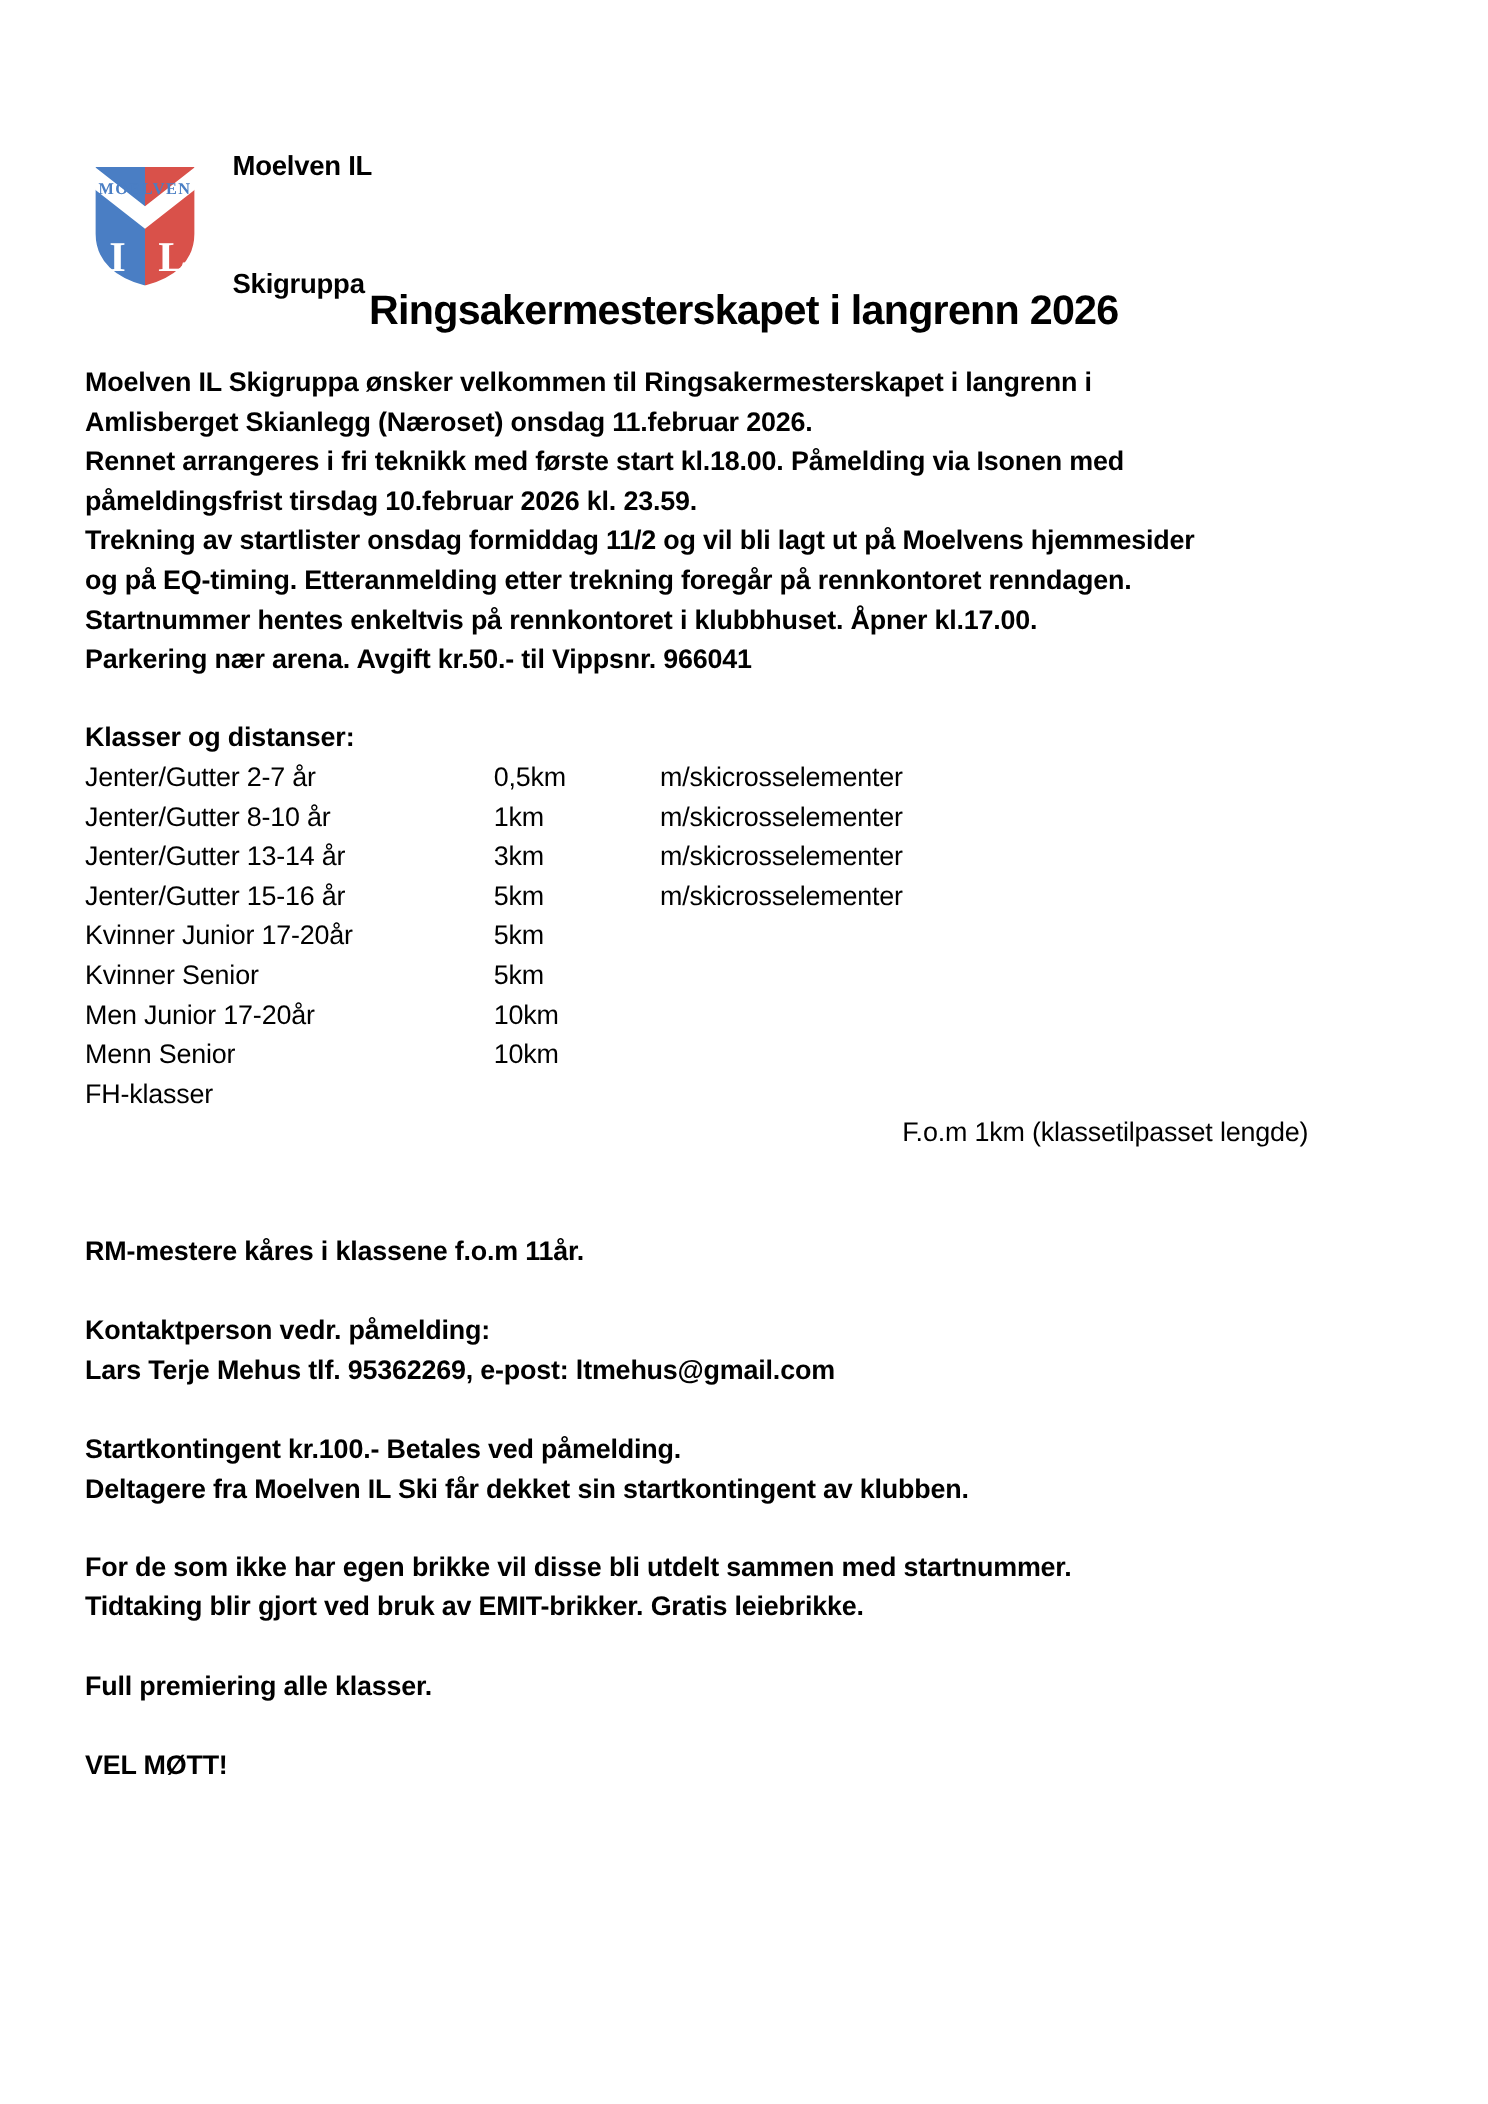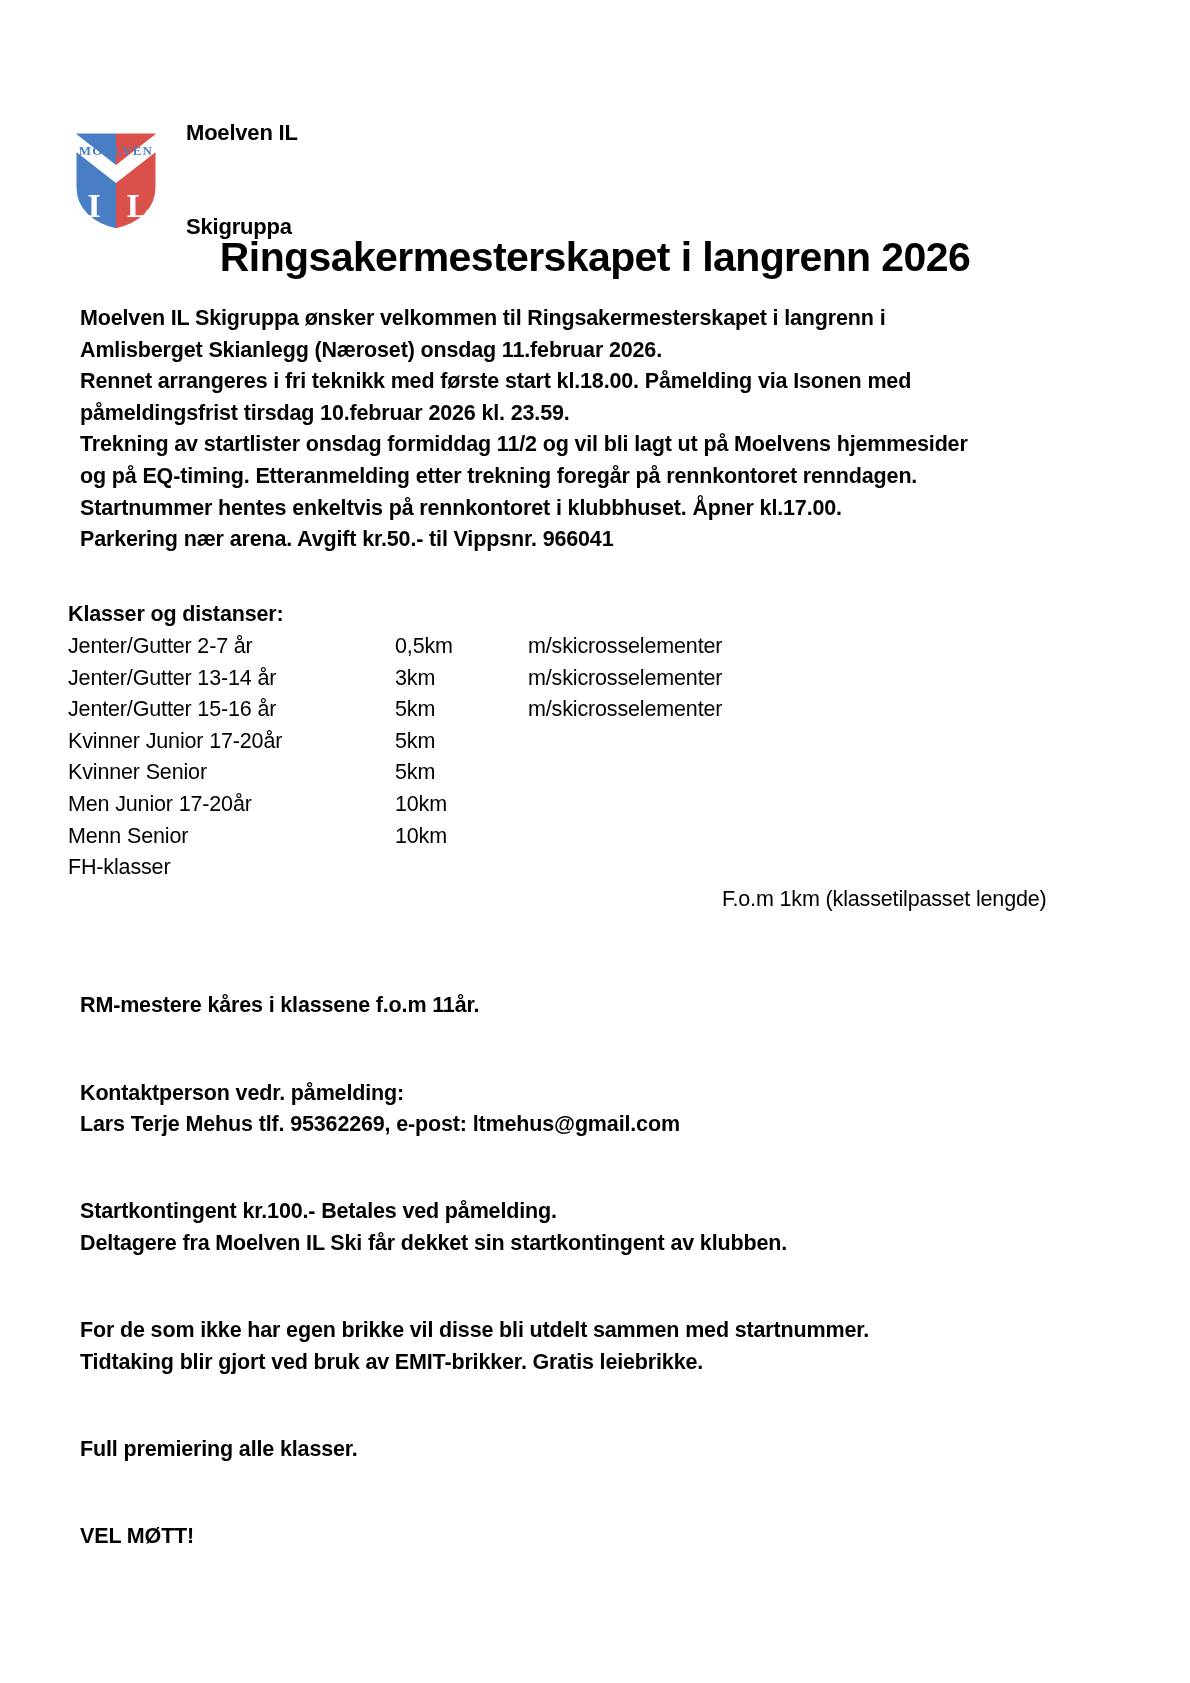--- a/index.html
+++ b/index.html
@@ -53,38 +53,38 @@
   .club-name .ln { display: block; }
 
   
   .doc-title {
     position: absolute;
     left: 0;
     top: 208px;
     width: 1190px;
     text-align: center;
     font-weight: bold;
-    font-size: 41px;
+    font-size: 33px;
     letter-spacing: -0.6px;
     line-height: 1.1;
   }
 
   
   .body-text {
     position: absolute;
     left: 68px;
     top: 291px;
     width: 1000px;
     font-weight: bold;
     font-size: 21.5px;
     line-height: 31.6px;
     letter-spacing: -0.15px;
   }
   .body-text p {
-    margin: 12px;
+    margin: 0;
   }
   .body-text .line { display: block; white-space: pre-wrap; }
 
   .blank-line { display: block; height: 31.6px; }
 
   
   .classes {
     margin: 0;
     border-collapse: collapse;
     font-weight: normal;
@@ -158,20 +158,25 @@
     <span class="section-head">Klasser og distanser:</span>
 
     <table class="classes">
       <tbody>
         <tr>
           <td class="col-class">Jenter/Gutter 2-7 år</td>
           <td class="col-dist">0,5km</td>
           <td class="col-note">m/skicrosselementer</td>
         </tr>
         <tr>
+          <td class="col-class">Jenter/Gutter 8-10 år</td>
+          <td class="col-dist">1km</td>
+          <td class="col-note">m/skicrosselementer</td>
+        </tr>
+        <tr>
           <td class="col-class">Jenter/Gutter 13-14 år</td>
           <td class="col-dist">3km</td>
           <td class="col-note">m/skicrosselementer</td>
         </tr>
         <tr>
           <td class="col-class">Jenter/Gutter 15-16 år</td>
           <td class="col-dist">5km</td>
           <td class="col-note">m/skicrosselementer</td>
         </tr>
         <tr>

